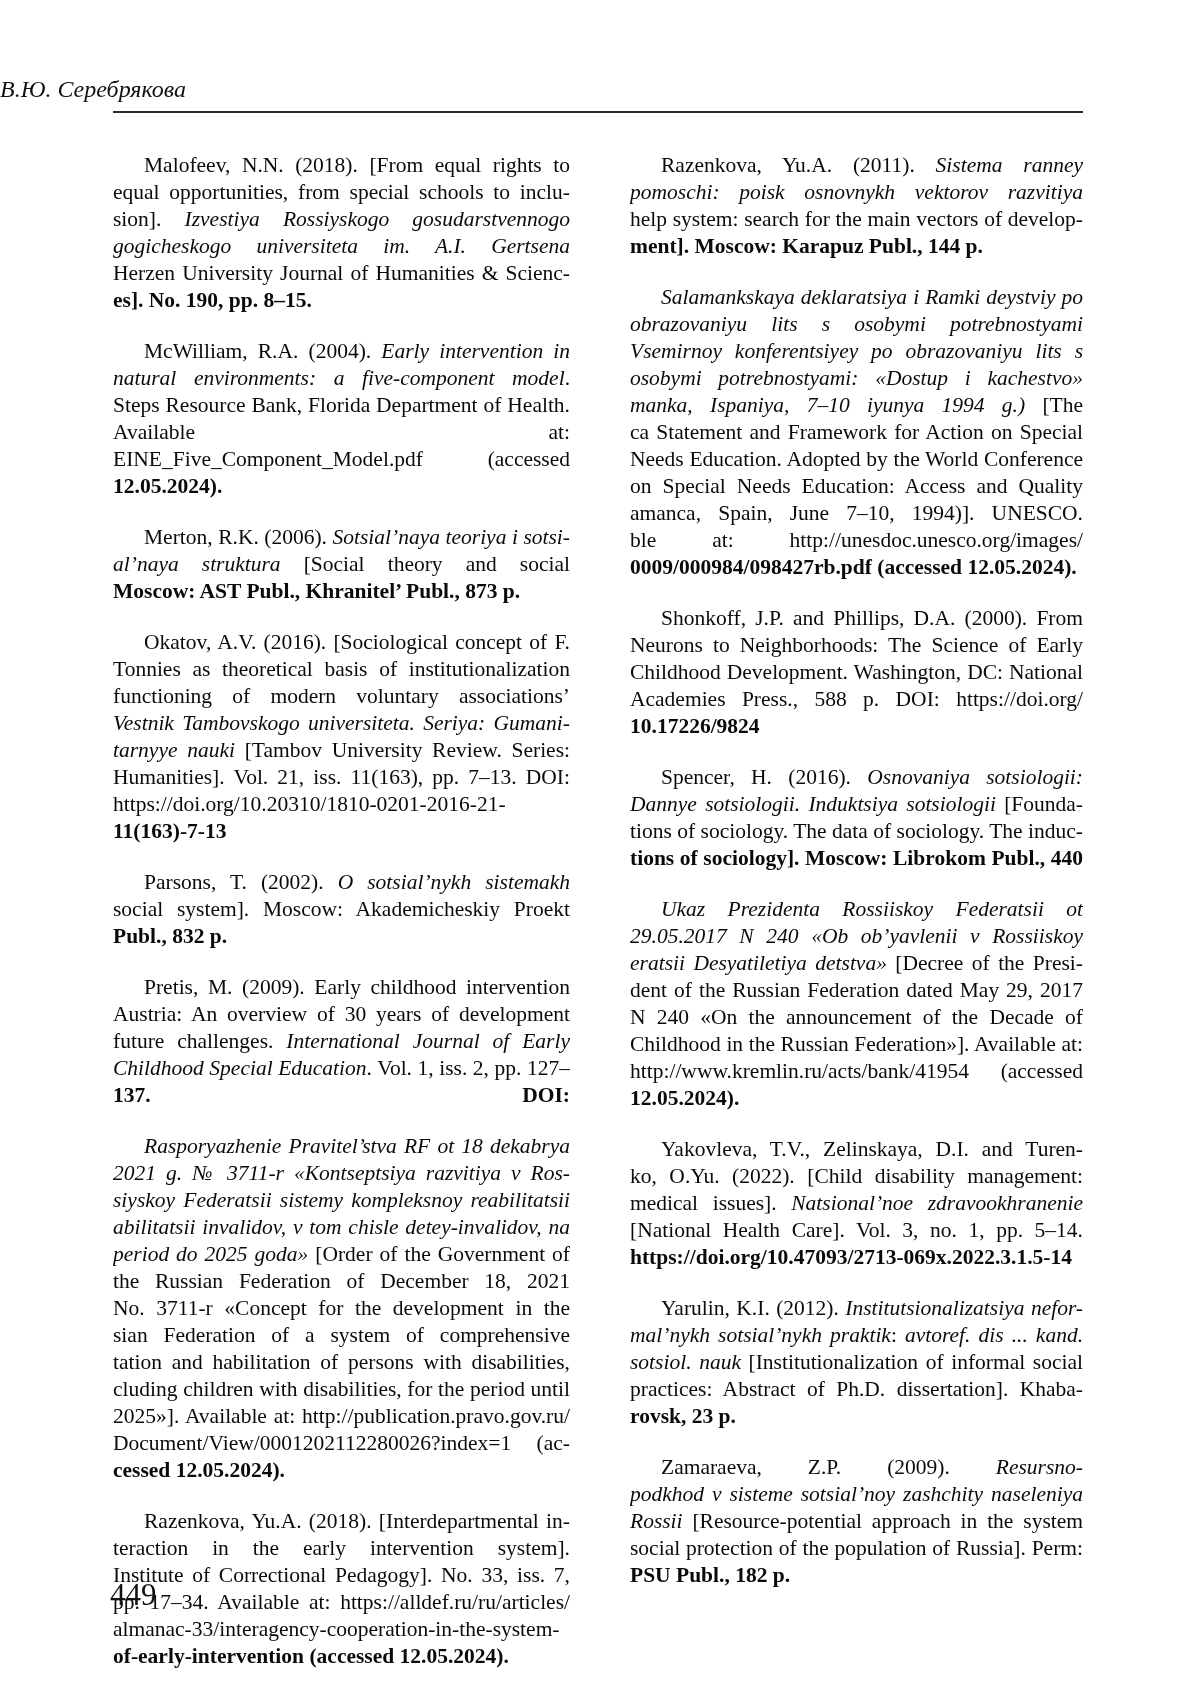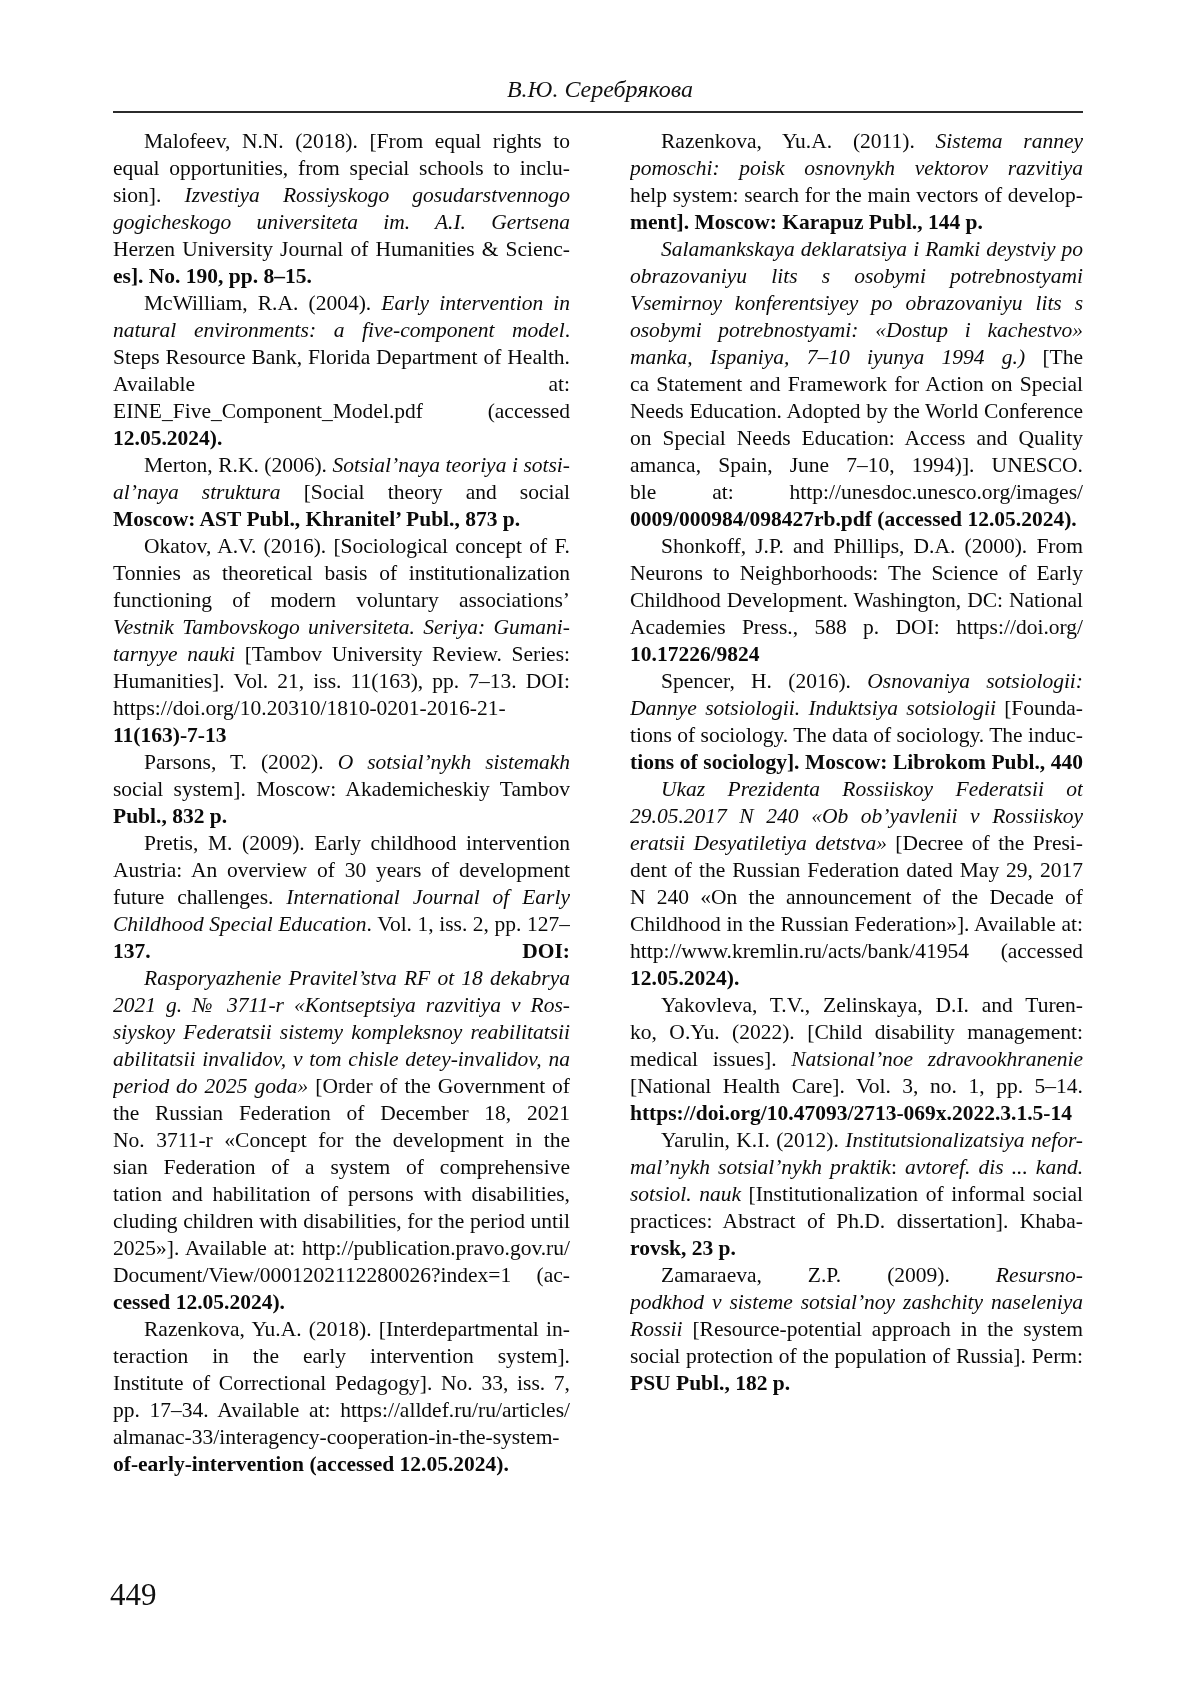--- a/index.html
+++ b/index.html
@@ -8,39 +8,39 @@
     width: 1200px; height: 1697px;
     font-family: "Liberation Serif", serif;
     color: #0a0a0a;
     position: relative;
     overflow: hidden;
   }
   .page { position: relative; width: 1200px; height: 1697px; background: #ffffff; }
 
   .running-head {
     position: absolute; top: 74px; left: 0; width: 100%;
-    text-align: center; font-style: italic;
+    font-style: italic;
     font-size: 24px; line-height: 30px; color: #111;
   }
   .head-rule {
     position: absolute; top: 111px; left: 113px;
     width: 970px; height: 2px; background: #2b2b2b;
   }
 
   .cols { position: absolute; left: 113px; top: 128px; display: flex; gap: 60px; }
   .col { width: 457px; }
   .col.right { width: 453px; }
 
   .ref { display: block; }
   .line {
     font-size: 21.5px; height: 27px; line-height: 27px;
     text-align: justify; text-align-last: justify;
     overflow: hidden; white-space: normal;
   }
-  .line.first { text-indent: 31px; }
+  .line.first { text-indent: 31px; margin-top: 24px; }
   .line.last { text-align-last: left; font-weight: bold; }
   .line i { font-style: italic; }
 
   .folio {
     position: absolute; left: 110px; top: 1578px; width: 970px;
     font-size: 31px; line-height: 34px; color: #111;
   }
 </style>
 </head>
 <body>
@@ -79,21 +79,21 @@
           <div class="line"><span>Tonnies as theoretical basis of institutionalization and</span></div>
           <div class="line"><span>functioning of modern voluntary associations’ study].</span></div>
           <div class="line"><i>Vestnik Tambovskogo universiteta. Seriya: Gumani-</i></div>
           <div class="line"><i>tarnyye nauki</i><span> [Tambov University Review. Series:</span></div>
           <div class="line"><span>Humanities]. Vol. 21, iss. 11(163), pp. 7–13. DOI:</span></div>
           <div class="line"><span>https://doi.org/10.20310/1810-0201-2016-21-</span></div>
           <div class="line last"><span>11(163)-7-13</span></div>
         </div>
         <div class="ref">
           <div class="line first"><span>Parsons, T. (2002). </span><i>O sotsial’nykh sistemakh</i></div>
-          <div class="line"><span>social system]. Moscow: Akademicheskiy Tambov</span></div>
+          <div class="line"><span>social system]. Moscow: Akademicheskiy Proekt</span></div>
           <div class="line last"><span>Publ., 832 p.</span></div>
         </div>
         <div class="ref">
           <div class="line first"><span>Pretis, M. (2009). Early childhood intervention in</span></div>
           <div class="line"><span>Austria: An overview of 30 years of development and</span></div>
           <div class="line"><span>future challenges. </span><i>International Journal of Early</i></div>
           <div class="line"><i>Childhood Special Education</i><span>. Vol. 1, iss. 2, pp. 127–</span></div>
           <div class="line last"><span>137. DOI: https://doi.org/10.20489/intjecse.107982</span></div>
         </div>
         <div class="ref">

